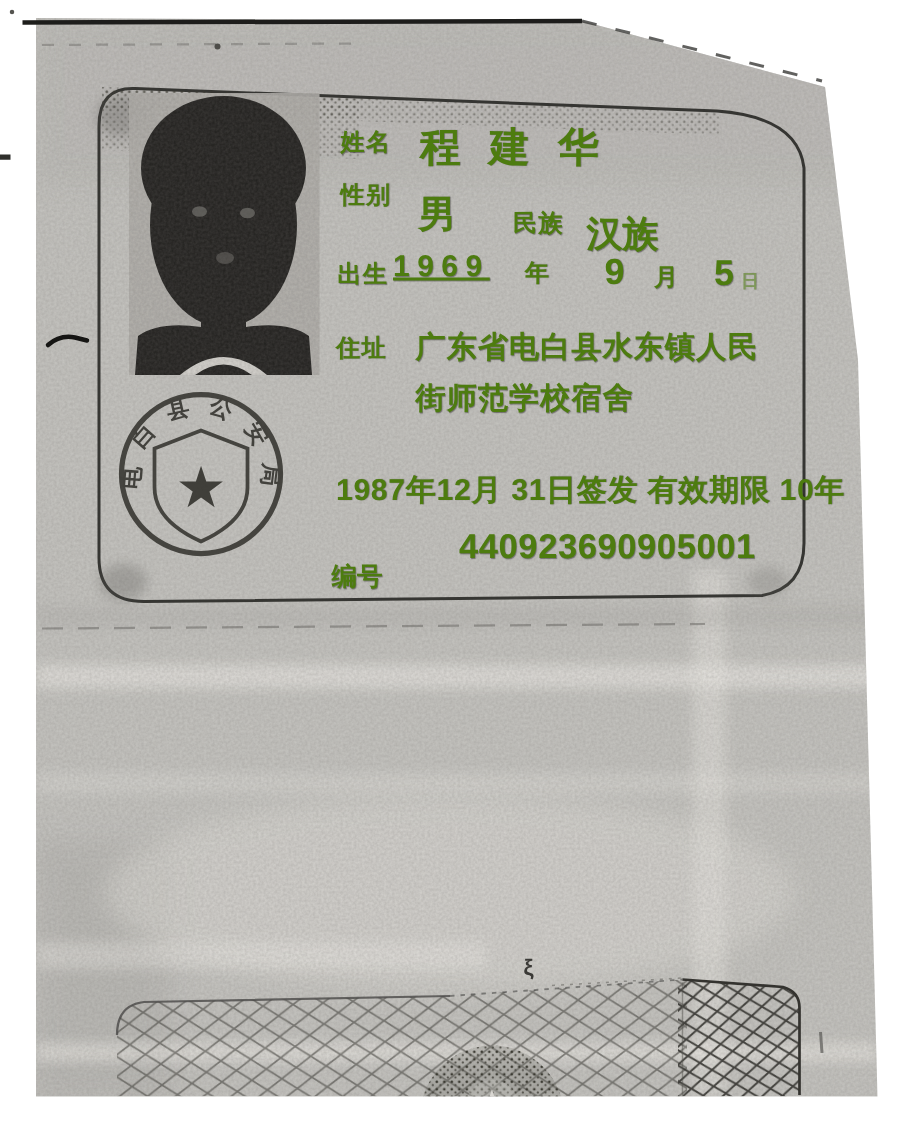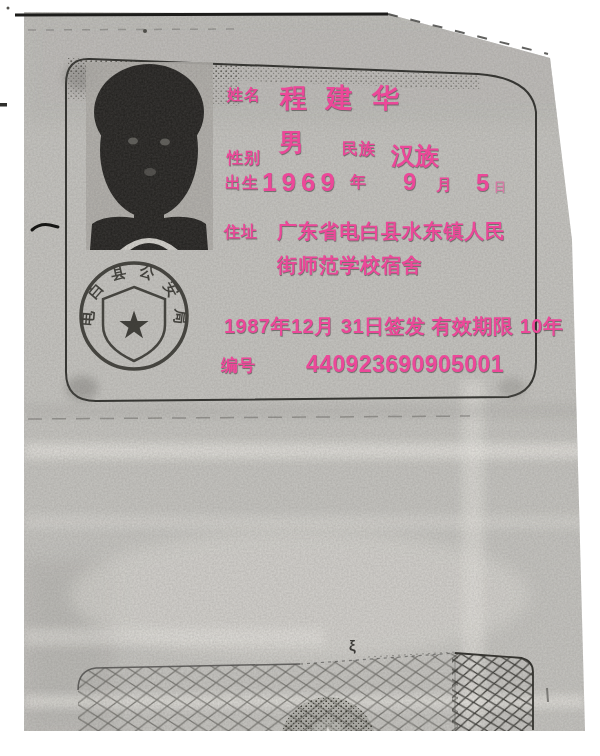--- a/index.html
+++ b/index.html
@@ -2,36 +2,36 @@
 <html><head>
 <meta charset="utf-8">
 <style>
   html,body{margin:0;padding:0;background:#ffffff;}
   #page{
     position:relative;width:600px;height:756px;background:#ffffff;overflow:hidden;
     font-family:"Liberation Sans","DejaVu Sans",sans-serif;
   }
   #art{position:absolute;left:0;top:0;}
   .txt{
-    position:absolute;color:#ec4899;font-weight:bold;white-space:nowrap;
+    position:absolute;color:#4d7c0f;font-weight:bold;white-space:nowrap;
     text-shadow:0.5px 0.5px 0.7px rgba(20,20,18,.45);
     transform-origin:left top;
   }
   .label{font-size:16px;letter-spacing:1px;}
   .faint{opacity:.55;}
   #name-value{font-size:27px;letter-spacing:19px;}
   #sex-value{font-size:25px;}
   #eth-value{font-size:24px;}
-  #birth-digits{font-size:26px;letter-spacing:5px;}
+  #birth-digits{font-size:20px;letter-spacing:5px;text-decoration:underline;}
   #birth-month,#birth-day{font-size:24px;}
   .suffix{font-size:16px;}
   .addr{font-size:20px;letter-spacing:0.8px;font-family:Liberation Mono, monospace;}
   #issue-line{font-size:20px;letter-spacing:0.5px;}
   #id-number{font-size:23px;letter-spacing:0.4px;margin-left:40px;}
-  #id-label{font-size:17px;}
+  #id-label{font-size:17px;margin-top:19px;}
   #squiggle{font-size:15px;font-weight:bold;color:#3a3936;text-shadow:none;}
 </style>
 </head>
 <body>
 
 <div id="page">
 
   <svg id="art" width="600" height="756" viewBox="0 0 600 756">
     <defs>
       <clipPath id="scanClip">
@@ -136,21 +136,21 @@
       <path d="M455,655 L455,730" stroke="#55544f" stroke-width="1" opacity="0.5"></path>
       <path d="M547,688 L548,702" stroke="#4a4946" stroke-width="2" opacity="0.6"></path>
       <path d="M368,657 L455,652" stroke="#5a5954" stroke-width="1" stroke-dasharray="2 4" opacity="0.5"></path>
     </g>
   </svg>
 
   <div>
     <div class="txt label" style="left:227px;top:85px;">姓名</div>
     <div class="txt" id="name-value" style="left:280px;top:80px;">程建华</div>
 
-    <div class="txt label" style="left:227px;top:148px;">性别</div>
+    <div class="txt label" style="left:227px;top:120px;">性别</div>
     <div class="txt" id="sex-value" style="left:279px;top:126px;">男</div>
     <div class="txt label" style="left:342px;top:139px;">民族</div>
     <div class="txt" id="eth-value" style="left:391px;top:140px;">汉族</div>
 
     <div class="txt label" style="left:225px;top:173px;">出生</div>
     <div class="txt" id="birth-digits" style="left:262px;top:167px;">1969</div>
     <div class="txt suffix" style="left:350px;top:172px;">年</div>
     <div class="txt" id="birth-month" style="left:403px;top:168px;">9</div>
     <div class="txt suffix" style="left:436px;top:175px;">月</div>
     <div class="txt" id="birth-day" style="left:476px;top:169px;">5</div>

